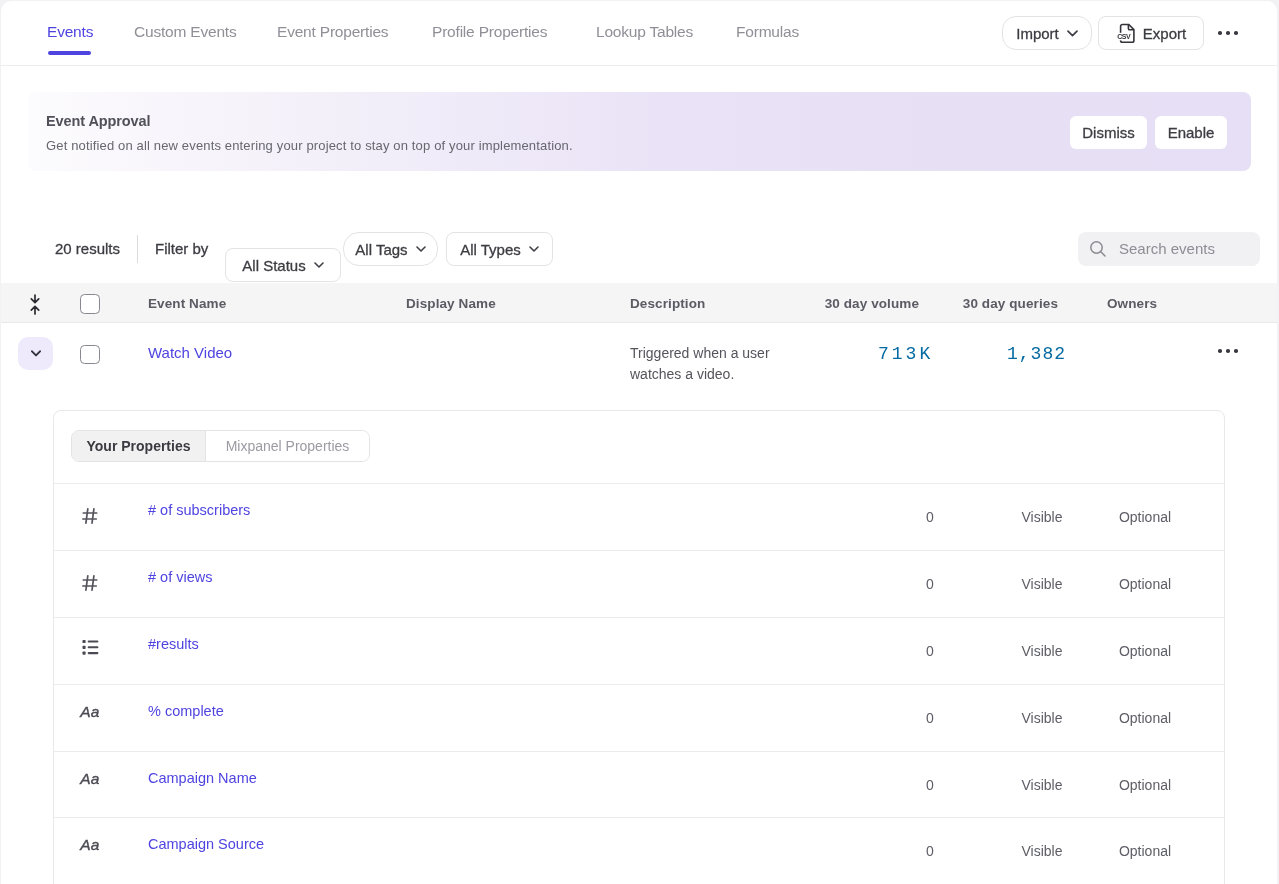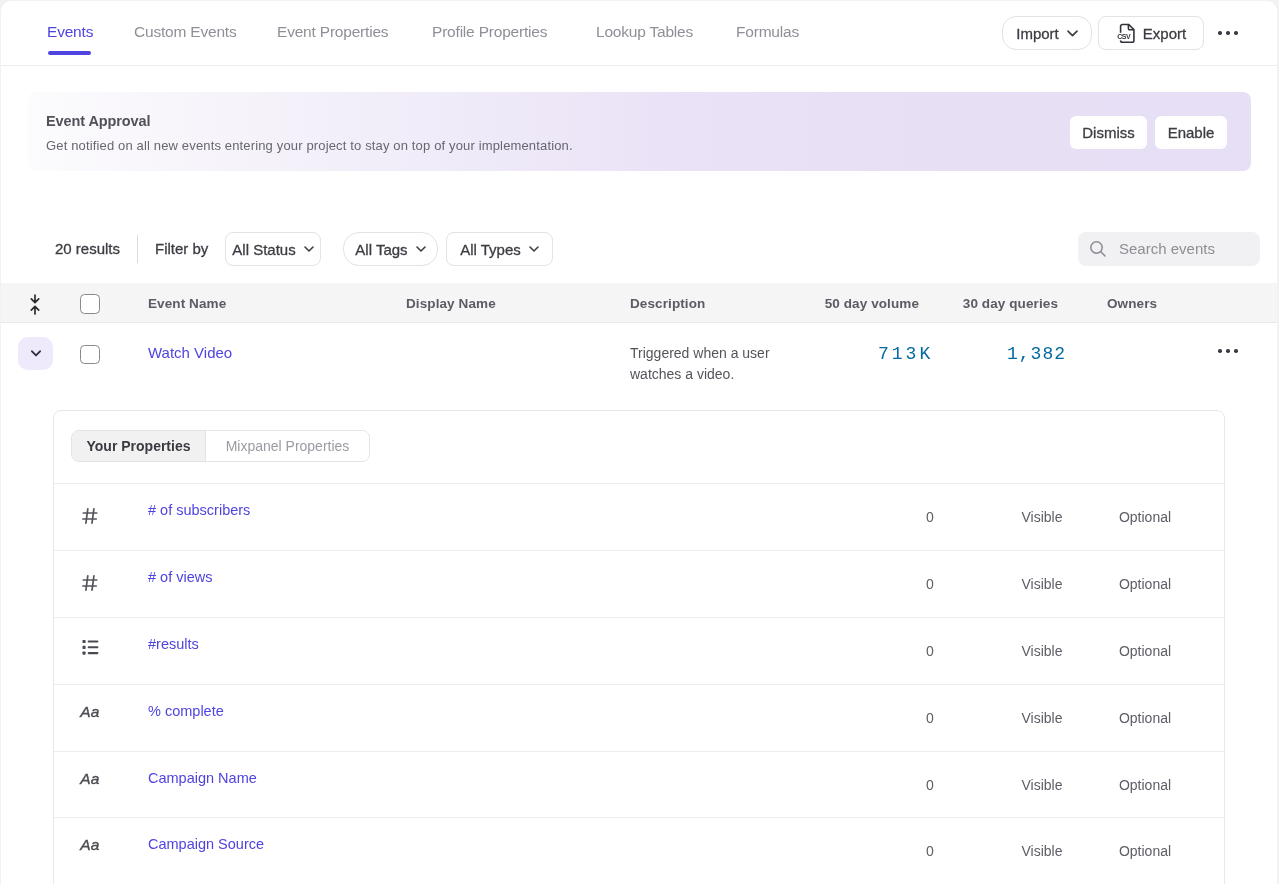--- a/index.html
+++ b/index.html
@@ -97,21 +97,21 @@
   <h3>Event Approval</h3>
   <p>Get notified on all new events entering your project to stay on top of your implementation.</p>
   <div class="wbtn" style="left:1042px; width:77px;">Dismiss</div>
   <div class="wbtn" style="left:1127px; width:72px;">Enable</div>
 </div>
 
 <div class="filters">
   <span class="ftext" style="left:55px;">20 results</span>
   <div class="vsep"></div>
   <span class="ftext" style="left:155px;">Filter by</span>
-  <div class="btn drop" style="left:225px; width:96px;">All Status
+  <div class="btn drop" style="left:225px; width:116px;margin-top:16px;">All Status
     <svg width="10" height="6" viewBox="0 0 10 6">
         <path d="M1 1 L5 5 L9 1" fill="none" stroke="#3f3f46" stroke-width="1.6" stroke-linecap="round" stroke-linejoin="round"></path>
       </svg>
   </div>
   <div class="btn drop" style="left:343px; width:95px;border-radius:16px;">All Tags
     <svg width="10" height="6" viewBox="0 0 10 6">
         <path d="M1 1 L5 5 L9 1" fill="none" stroke="#3f3f46" stroke-width="1.6" stroke-linecap="round" stroke-linejoin="round"></path>
       </svg>
   </div>
   <div class="btn drop" style="left:446px; width:107px;">All Types
@@ -132,21 +132,21 @@
 <svg class="abs" style="left:27px; top:294px;" width="16" height="21" viewBox="0 0 16 21">
   <g fill="none" stroke="#2b2b31" stroke-width="1.7" stroke-linecap="round" stroke-linejoin="round">
     <path d="M8 1.0 V8.2 M4.3 4.9 L8 8.6 L11.7 4.9"></path>
     <path d="M8 20.0 V12.8 M4.3 16.1 L8 12.4 L11.7 16.1"></path>
   </g>
 </svg>
 <div class="checkbox" style="left:80px; top:294px;"></div>
 <span class="th" style="left:148px; top:296px;">Event Name</span>
 <span class="th" style="left:406px; top:296px;">Display Name</span>
 <span class="th" style="left:630px; top:296px;">Description</span>
-<span class="th" style="right:360px; top:296px;">50 day volume</span>
+<span class="th" style="right:360px; top:296px;">30 day volume</span>
 <span class="th" style="right:221px; top:296px;">30 day queries</span>
 <span class="th" style="left:1107px; top:296px;">Owners</span>
 
 <div class="rowbtn">
   <svg width="10" height="7" viewBox="0 0 10 7">
       <path d="M1 1.3 L5 5.4 L9 1.3" fill="none" stroke="#30303a" stroke-width="1.9" stroke-linecap="round" stroke-linejoin="round"></path>
     </svg>
 </div>
 <div class="checkbox" style="left:80px; top:345px; height:19px;"></div>
 <span class="evlink">Watch Video</span>

